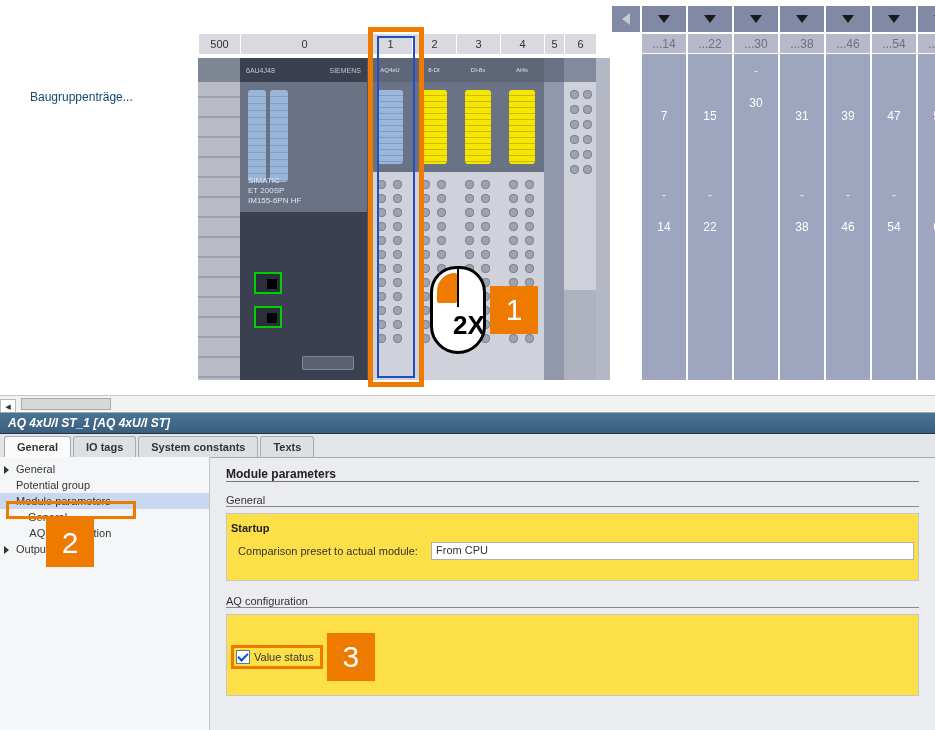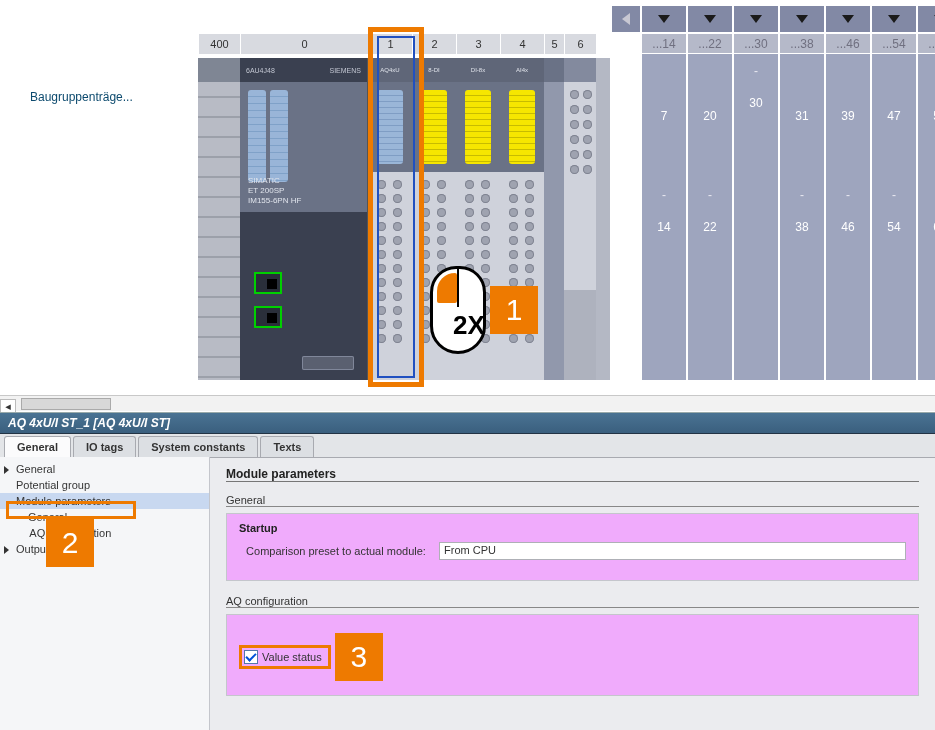--- a/index.html
+++ b/index.html
@@ -343,22 +343,22 @@
     font-weight:bold;font-size:12px;color:#222;
     border-bottom:1px solid #777;
     margin-bottom:12px;
   }
   .sub-title {
     font-size:11px;color:#333;
     border-bottom:1px solid #888;
     margin-bottom:6px;
   }
   .group-box {
-    background:#f0abfc;border:1px solid #c4c6cc;
-    padding:8px 12px 14px;
+    background:#fde047;border:1px solid #c4c6cc;
+    padding:8px 4px 14px;
     margin-bottom:14px;
   }
   .group-box .ghead {
     font-weight:bold;font-size:11px;color:#222;margin-bottom:8px;
   }
   .form-row {
     display:flex;align-items:center;margin-bottom:6px;
   }
   .form-row label {
     width:200px;text-align:center;padding-right:6px;
@@ -417,41 +417,41 @@
       </div>
     <div class="ext-head-cell">
         <div class="tri-down"></div>
       </div>
     <div class="ext-head-cell">
         <div class="tri-down"></div>
       </div>
   </div>
 
   <div class="slot-headers">
-    <div class="slot-head w300">400</div>
+    <div class="slot-head w300">500</div>
     <div class="slot-head wcpu">0</div>
     <div class="slot-head wmod">1</div>
     <div class="slot-head wmod">2</div>
     <div class="slot-head wmod">3</div>
     <div class="slot-head wmod">4</div>
     <div class="slot-head wnar">5</div>
     <div class="slot-head wmod" style="width:32px">6</div>
   </div>
 
   <div class="ext-cols">
     <div class="ext-col">
       <div class="hdr">...14</div>
       <div class="mid">7</div>
       <div class="dash">-</div>
       <div class="low">14</div>
       <div class="tail"></div>
     </div>
     <div class="ext-col">
       <div class="hdr">...22</div>
-      <div class="mid">20</div>
+      <div class="mid">15</div>
       <div class="dash">-</div>
       <div class="low">22</div>
       <div class="tail"></div>
     </div>
     <div class="ext-col">
       <div class="hdr">...30</div>
       <div class="dash">-</div>
       <div class="low">30</div>
       <div class="tail"></div>
     </div>

